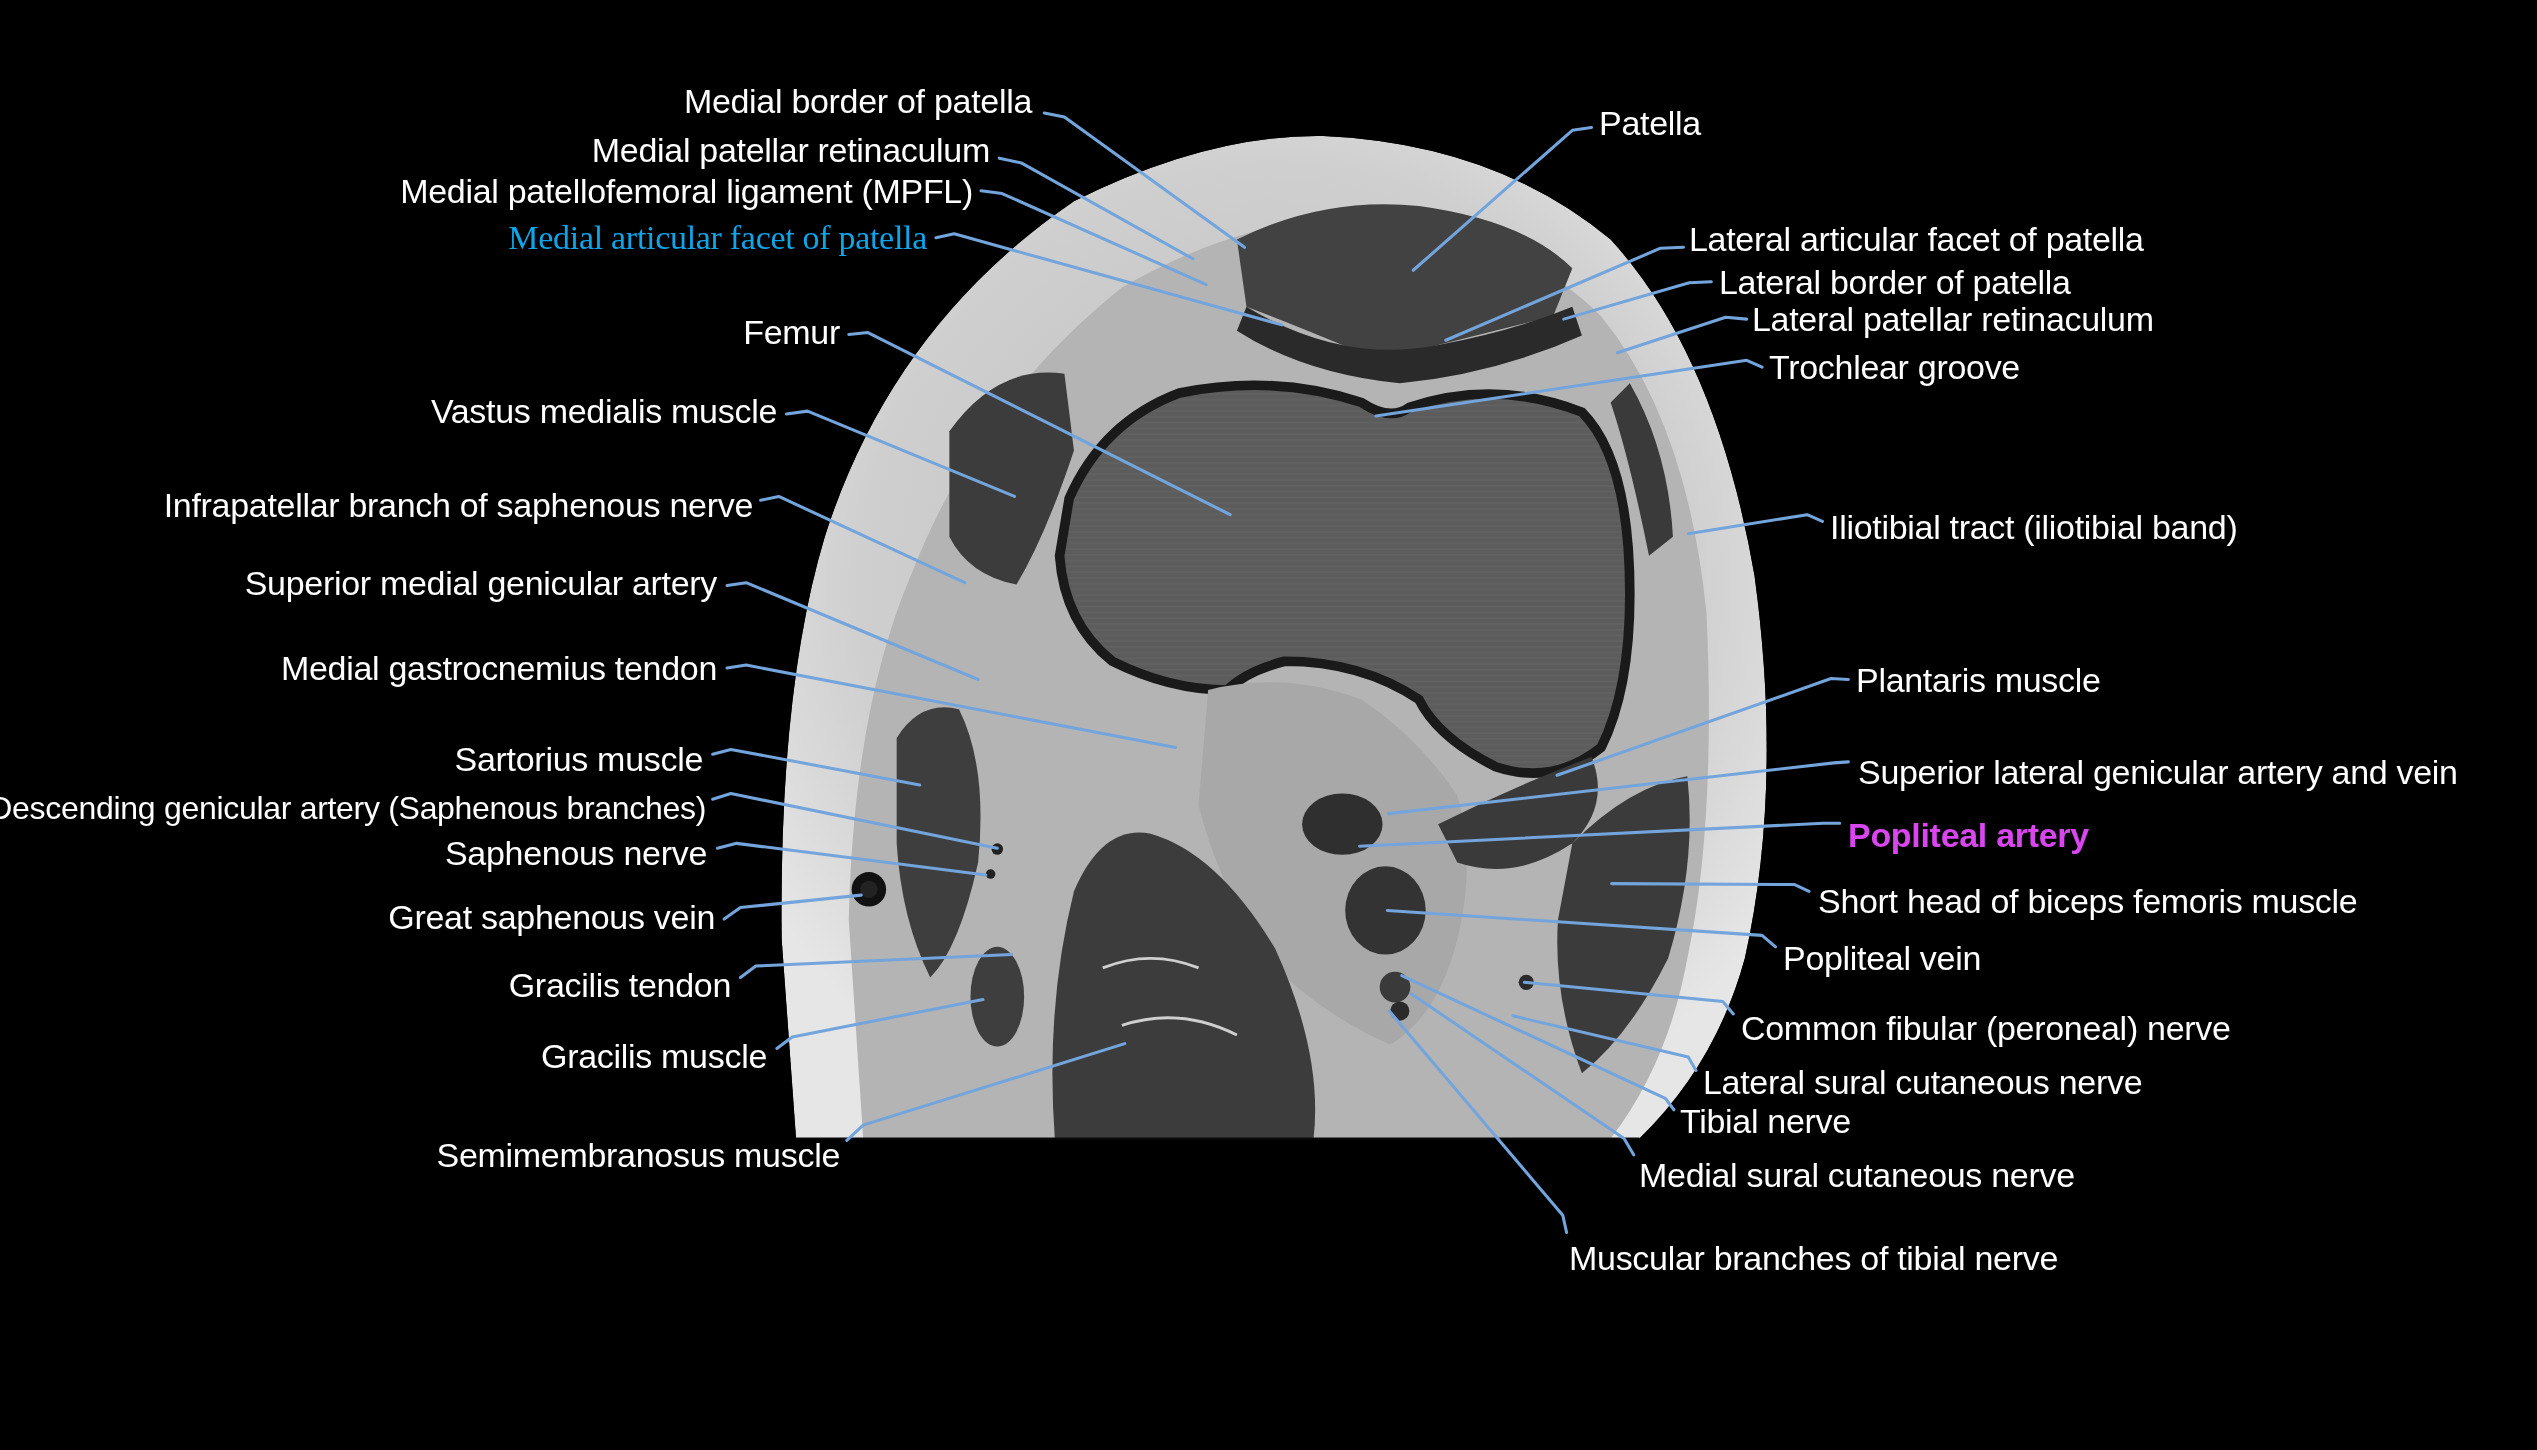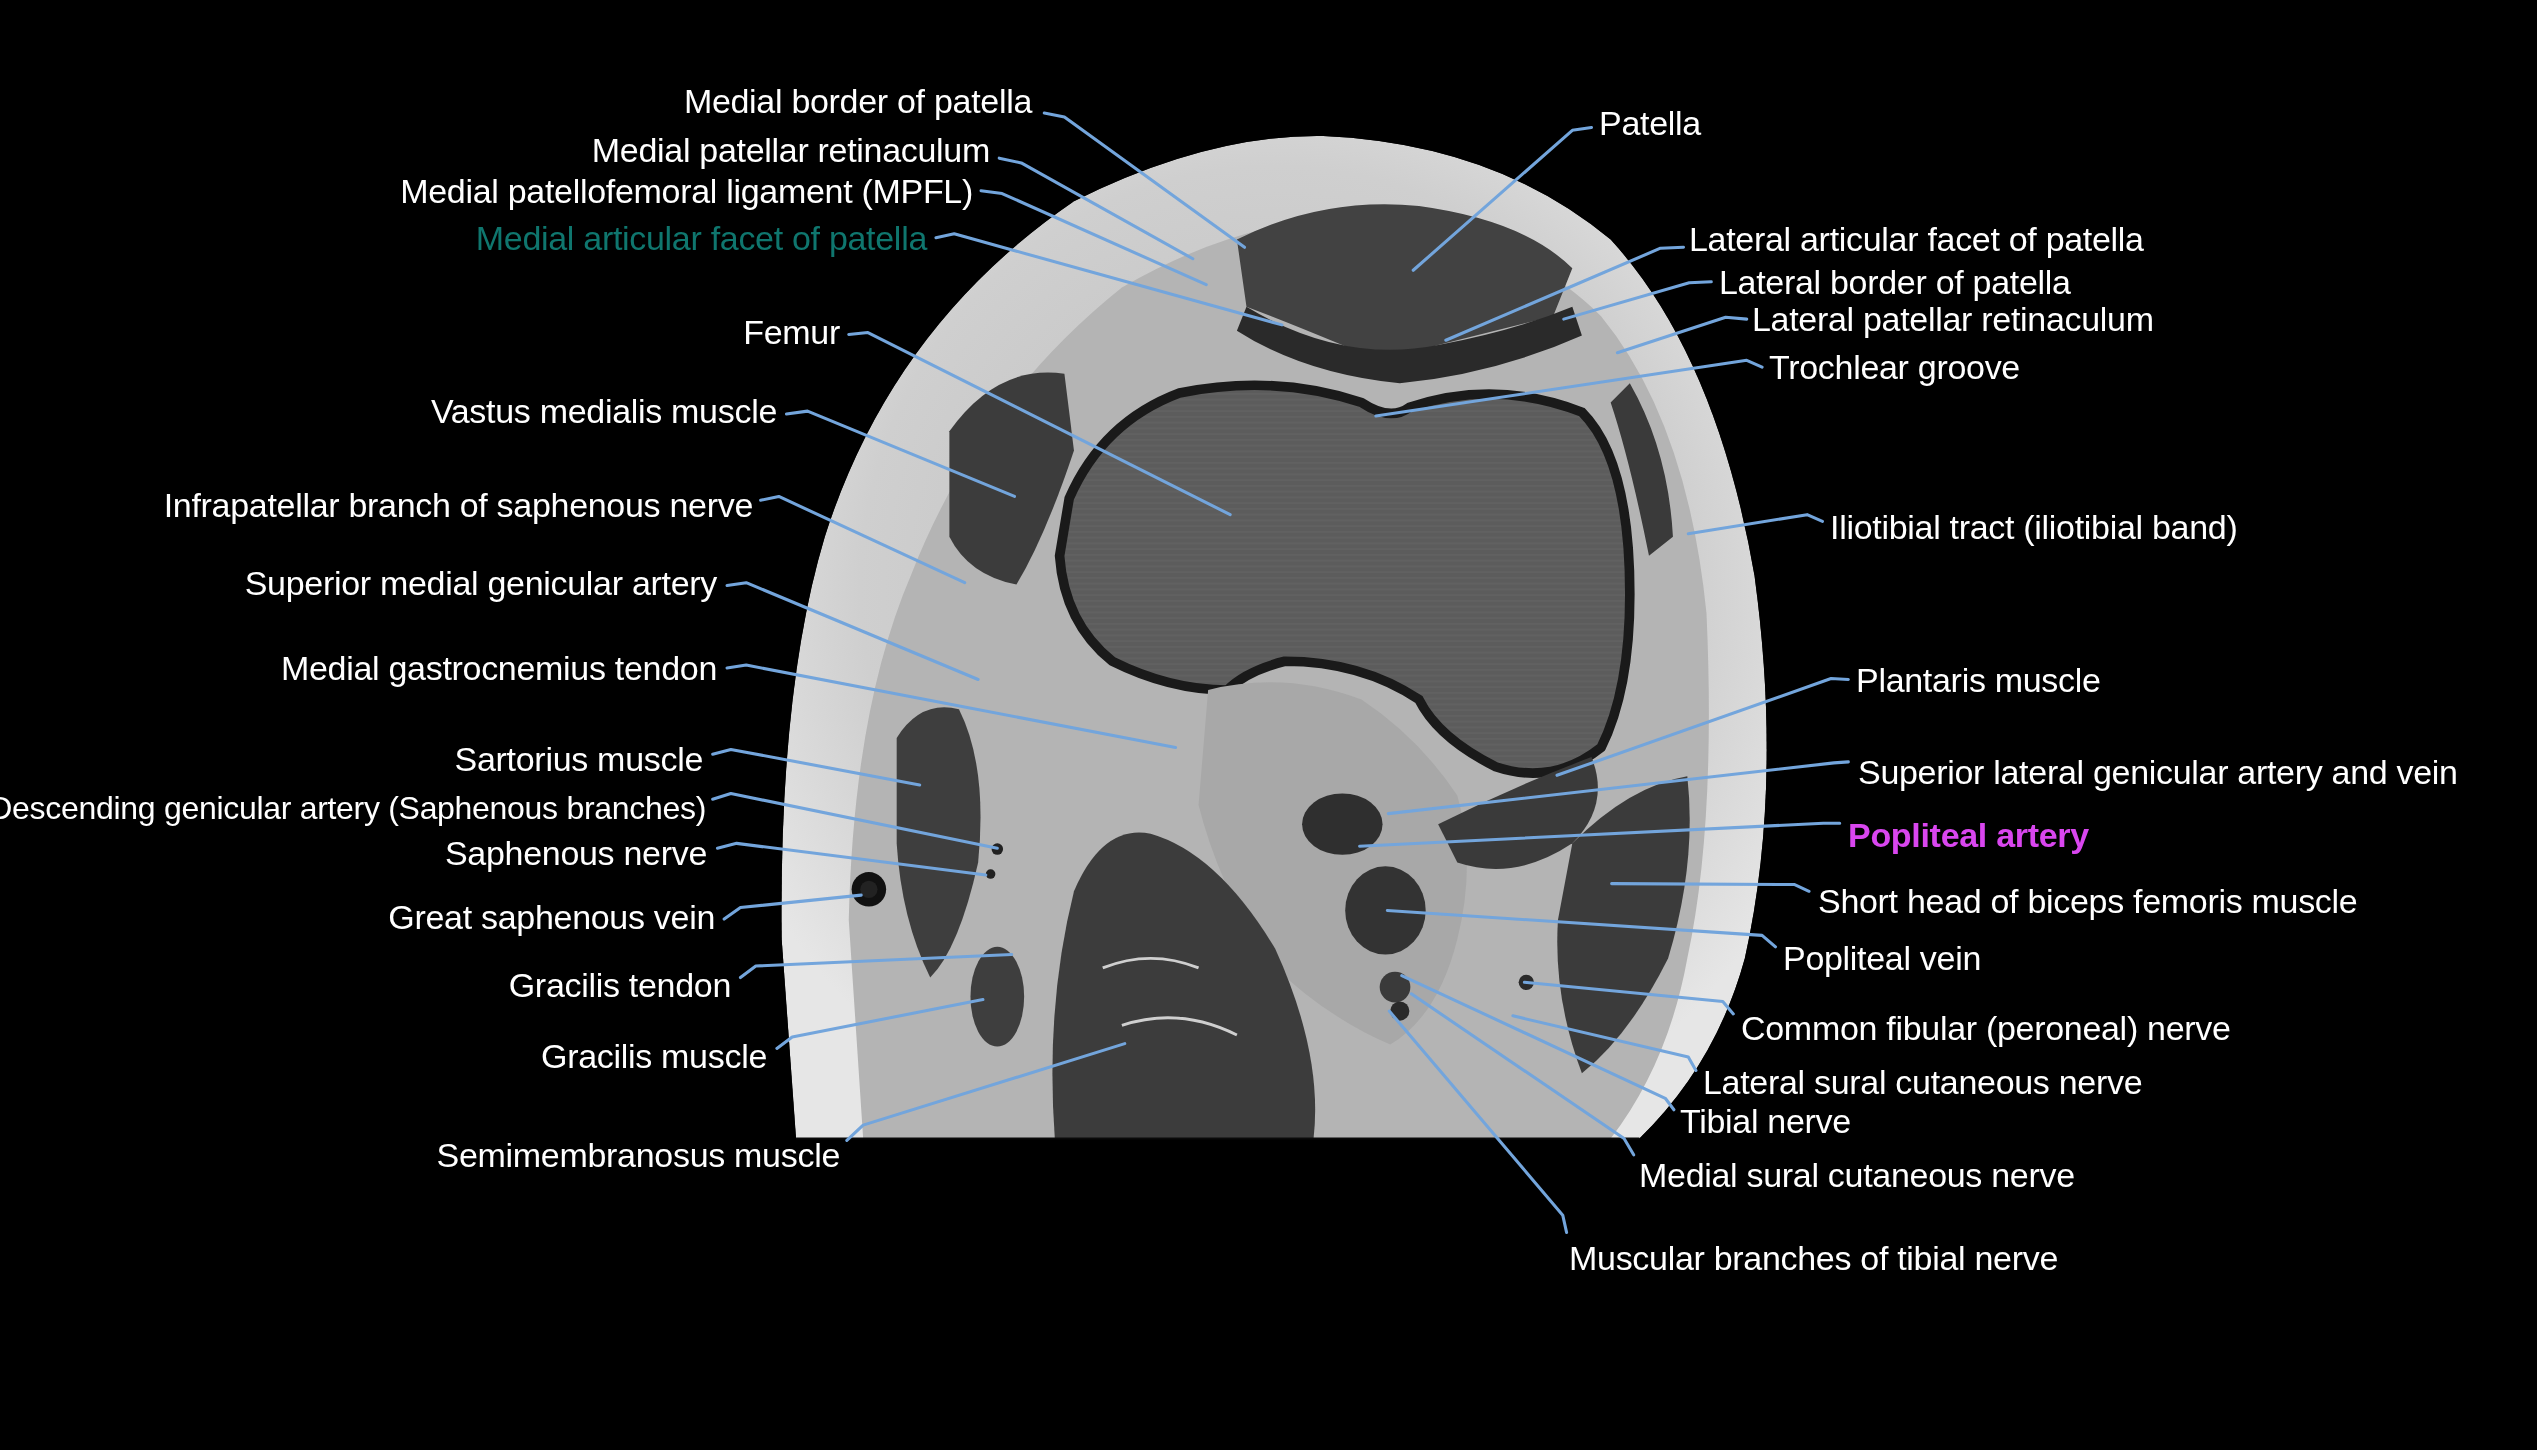--- a/index.html
+++ b/index.html
@@ -111,21 +111,21 @@
         <polyline points="1746,1158 1737,1146 1462,1018"></polyline>
         <polyline points="1704,1205 1694,1188 1472,1037"></polyline>
         <polyline points="1634,1286 1630,1268 1449,1055"></polyline>
       </g>
   </svg>
 
   <div id="labels">
       <div class="lbl left" style="left: 1032px; top: 82px; color: rgb(255, 255, 255);">Medial border of patella</div>
       <div class="lbl left" style="left: 990px; top: 131px; color: rgb(255, 255, 255);">Medial patellar retinaculum</div>
       <div class="lbl left" style="left: 973px; top: 172px; color: rgb(255, 255, 255);">Medial patellofemoral ligament (MPFL)</div>
-      <div class="lbl left" style="left: 927px; top: 219px; color: #0f766e;">Medial articular facet of patella</div>
+      <div class="lbl left" style="left: 927px; top: 219px; color: #0ea5e9; font-family: Liberation Serif, serif;">Medial articular facet of patella</div>
       <div class="lbl left" style="left: 840px; top: 313px; color: rgb(255, 255, 255);">Femur</div>
       <div class="lbl left" style="left: 777px; top: 392px; color: rgb(255, 255, 255);">Vastus medialis muscle</div>
       <div class="lbl left" style="left: 753px; top: 486px; color: rgb(255, 255, 255);">Infrapatellar branch of saphenous nerve</div>
       <div class="lbl left" style="left: 717px; top: 564px; color: rgb(255, 255, 255);">Superior medial genicular artery</div>
       <div class="lbl left" style="left: 717px; top: 649px; color: rgb(255, 255, 255);">Medial gastrocnemius tendon</div>
       <div class="lbl left" style="left: 703px; top: 740px; color: rgb(255, 255, 255);">Sartorius muscle</div>
       <div class="lbl left small" style="left: 706px; top: 789px; color: rgb(255, 255, 255);">Descending genicular artery (Saphenous branches)</div>
       <div class="lbl left" style="left: 707px; top: 834px; color: rgb(255, 255, 255);">Saphenous nerve</div>
       <div class="lbl left" style="left: 715px; top: 898px; color: rgb(255, 255, 255);">Great saphenous vein</div>
       <div class="lbl left" style="left: 731px; top: 966px; color: rgb(255, 255, 255);">Gracilis tendon</div>

